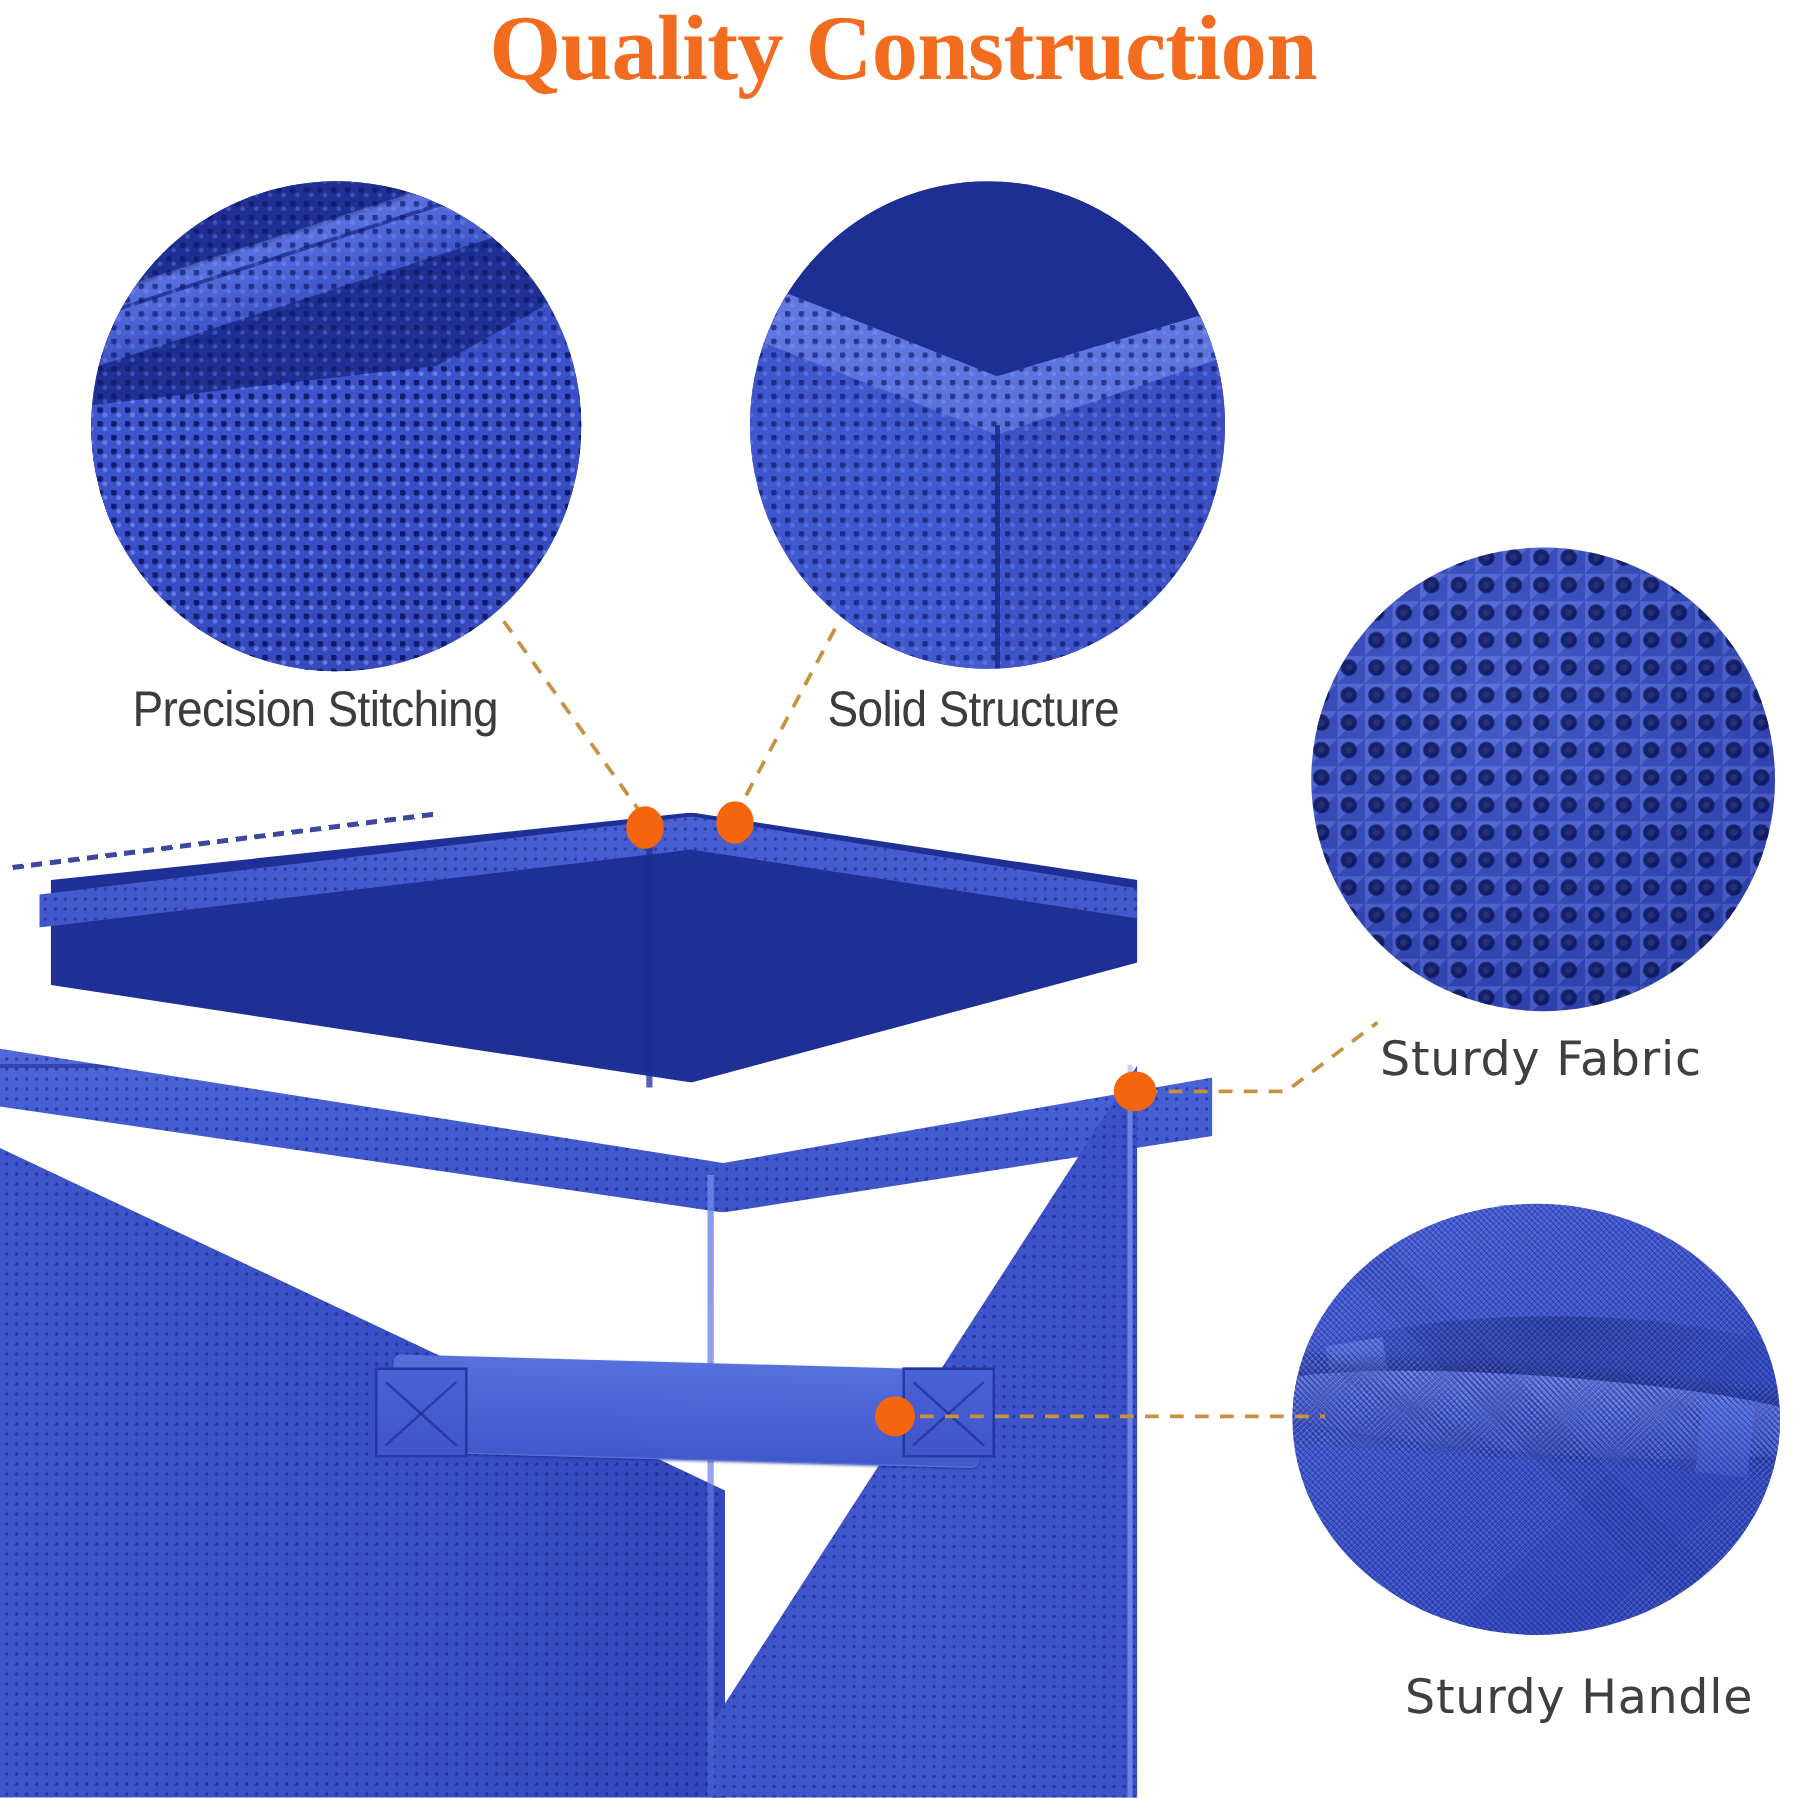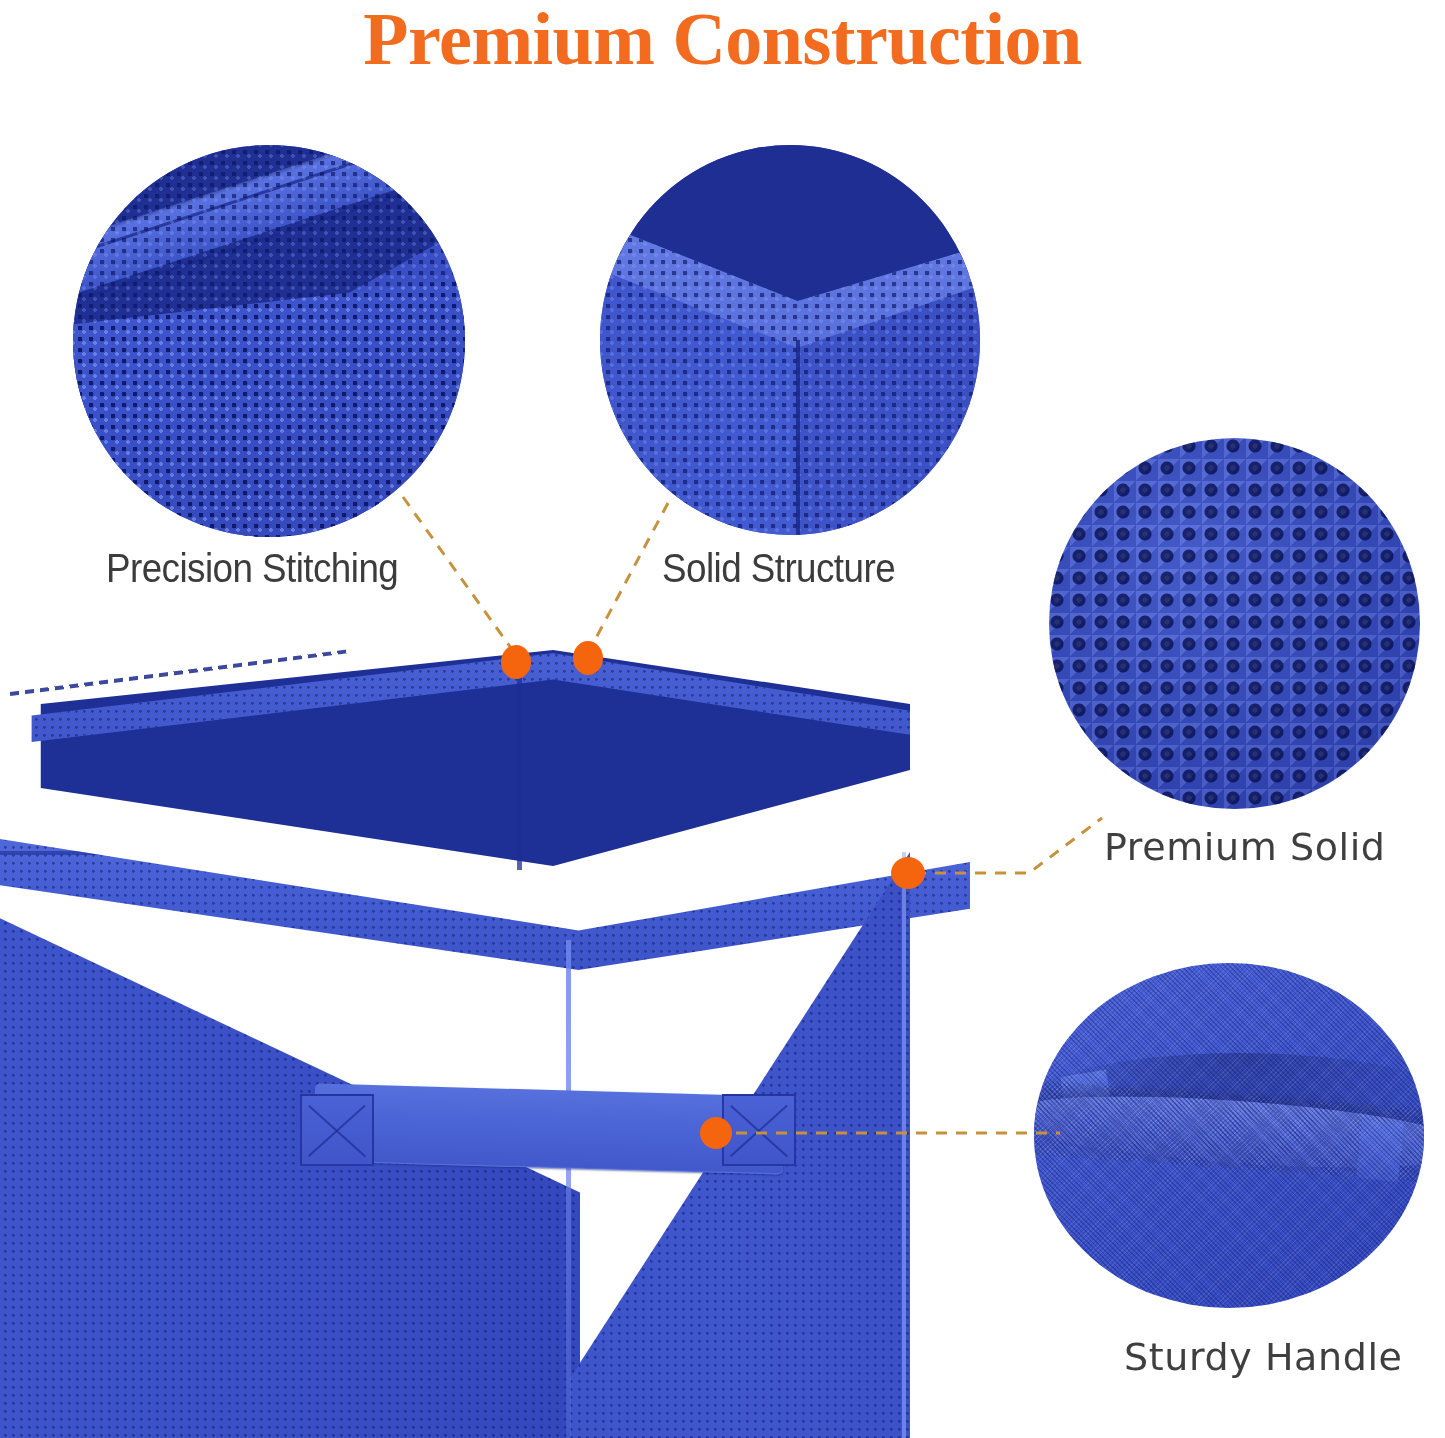--- a/index.html
+++ b/index.html
@@ -261,21 +261,21 @@
     border-radius:50%;
   }
   #dot1 { left:501px; top:645px; width:30px; height:34px; }
   #dot2 { left:573px; top:641px; width:30px; height:34px; }
   #dot3 { left:891px; top:857px; width:34px; height:32px; }
   #dot4 { left:700px; top:1117px; width:32px; height:32px; }
 </style>
 </head>
 <body>
 
-<div class="title">Premium Construction</div>
+<div class="title">Quality Construction</div>
 
 <div id="bin">
   <div class="bin-interior"></div>
   <div class="bin-back-rim tex-bin-c"></div>
   <div class="bin-back-seam"></div>
   <div class="bin-stitch-top"></div>
   <div class="bin-rim-front tex-bin-c"></div>
   <div class="bin-rim-seam"></div>
   <div class="bin-front tex-bin-c"></div>
   <div class="bin-side tex-bin-c"></div>
@@ -333,14 +333,14 @@
   </g>
 </svg>
 
 <div class="dot" id="dot1"></div>
 <div class="dot" id="dot2"></div>
 <div class="dot" id="dot3"></div>
 <div class="dot" id="dot4"></div>
 
 <div class="label cond" id="lbl-precision">Precision Stitching</div>
 <div class="label cond" id="lbl-solid">Solid Structure</div>
-<div class="label geo" id="lbl-premium">Premium Solid</div>
+<div class="label geo" id="lbl-premium">Sturdy Fabric</div>
 <div class="label geo" id="lbl-handle">Sturdy Handle</div>
 
 </body></html>

